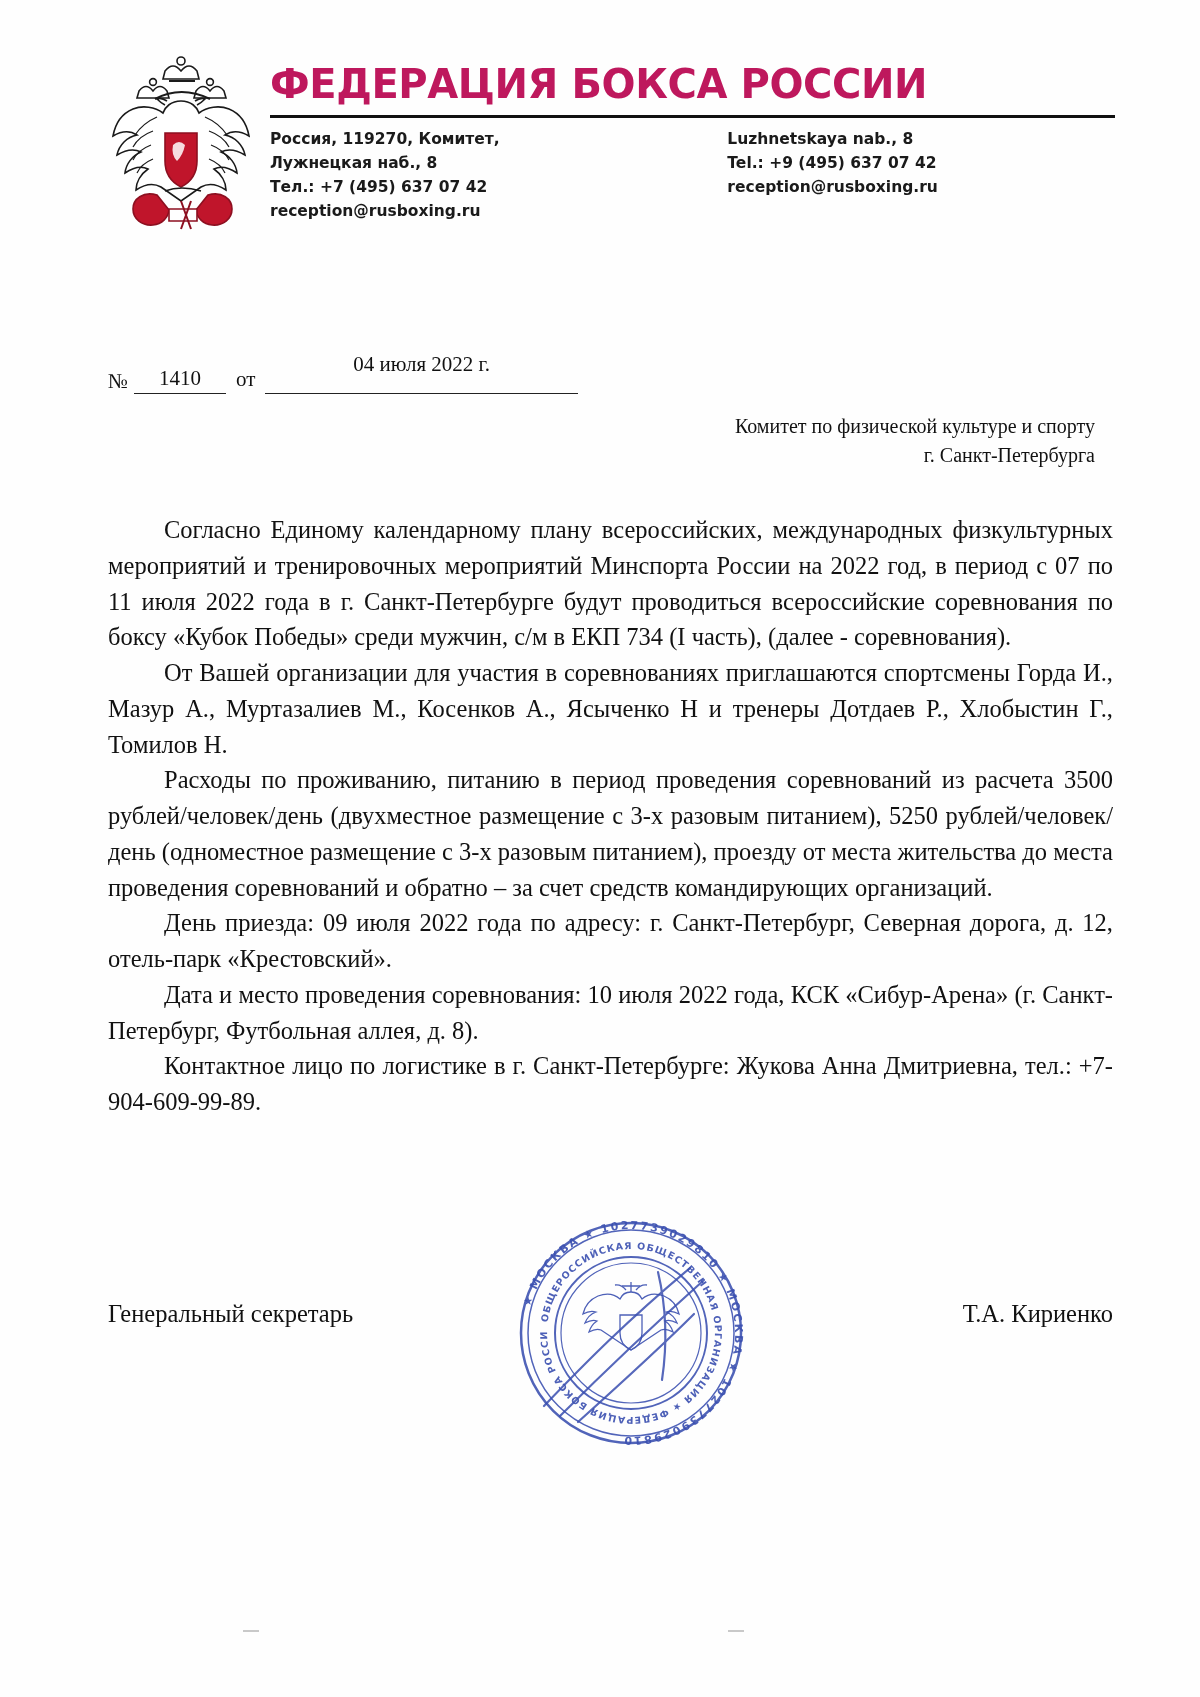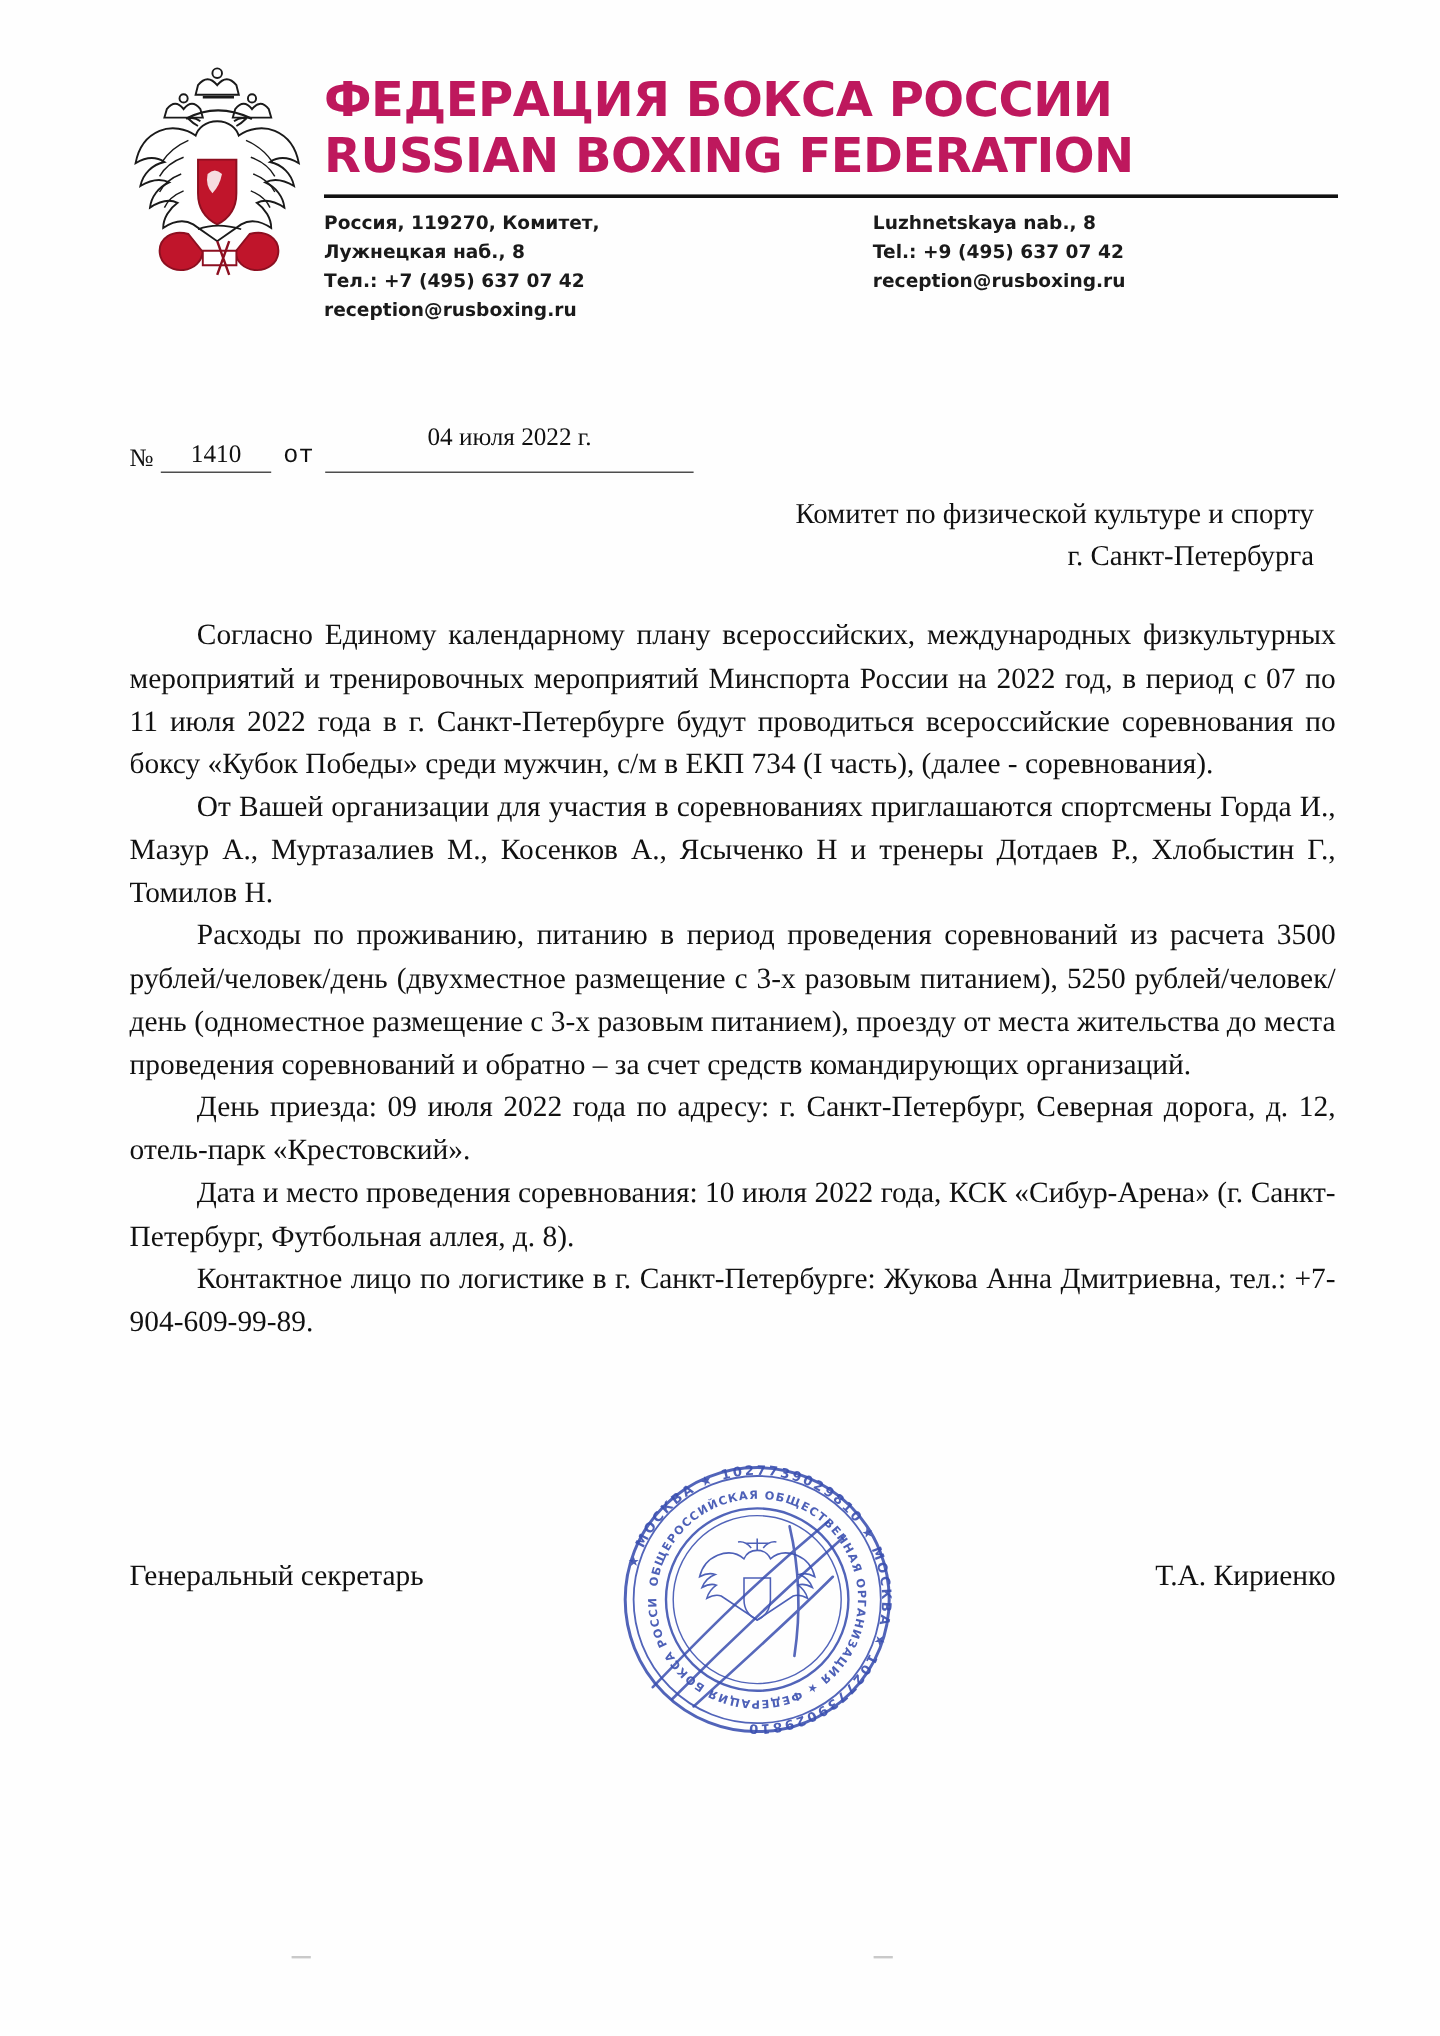--- a/index.html
+++ b/index.html
@@ -81,37 +81,36 @@
   .refline .lbl { margin-right: 6px; }
   .refline .num {
     min-width: 92px;
     border-bottom: 1.5px solid #222;
     text-align: center;
     padding-bottom: 2px;
   }
   .refline .ot {
     margin: 0 10px;
     padding-bottom: 2px;
-    font-family: Liberation Mono, monospace;
   }
   .refline .date {
     flex: 1;
     border-bottom: 1.5px solid #222;
     text-align: center;
     padding-bottom: 16px;
   }
 
   
   .addressee {
     position: absolute;
     right: 105px;
     top: 412px;
     width: 560px;
     text-align: right;
-    font-size: 24px;
+    font-size: 20px;
     line-height: 1.45;
   }
 
   
   .body-text {
     position: absolute;
     left: 108px;
     top: 512px;
     width: 1005px;
     font-size: 24.5px;
@@ -218,21 +217,20 @@
             <path d="M74 164 h28 v12 h-28 z" fill="#ffffff"></path>
             <path d="M86 156 l10 28 M96 156 l-10 28" stroke-width="2"></path>
           </g>
           <path d="M70 146 q16 -6 36 0" stroke-width="1.4" fill="none"></path>
         </g>
       </svg>
     </div>
 
     <div class="org-block">
       <div class="org-title-ru">ФЕДЕРАЦИЯ БОКСА РОССИИ</div>
-      <div class="org-title-en">RUSSIAN BOXING FEDERATION</div>
       <div class="rule"></div>
       <div class="contacts">
         <div class="col-left">
           <div>Россия, 119270, Комитет,</div>
           <div>Лужнецкая наб., 8</div>
           <div>Тел.: +7 (495) 637 07 42</div>
           <div>reception@rusboxing.ru</div>
         </div>
         <div class="col-right">
           <div>Luzhnetskaya nab., 8</div>

